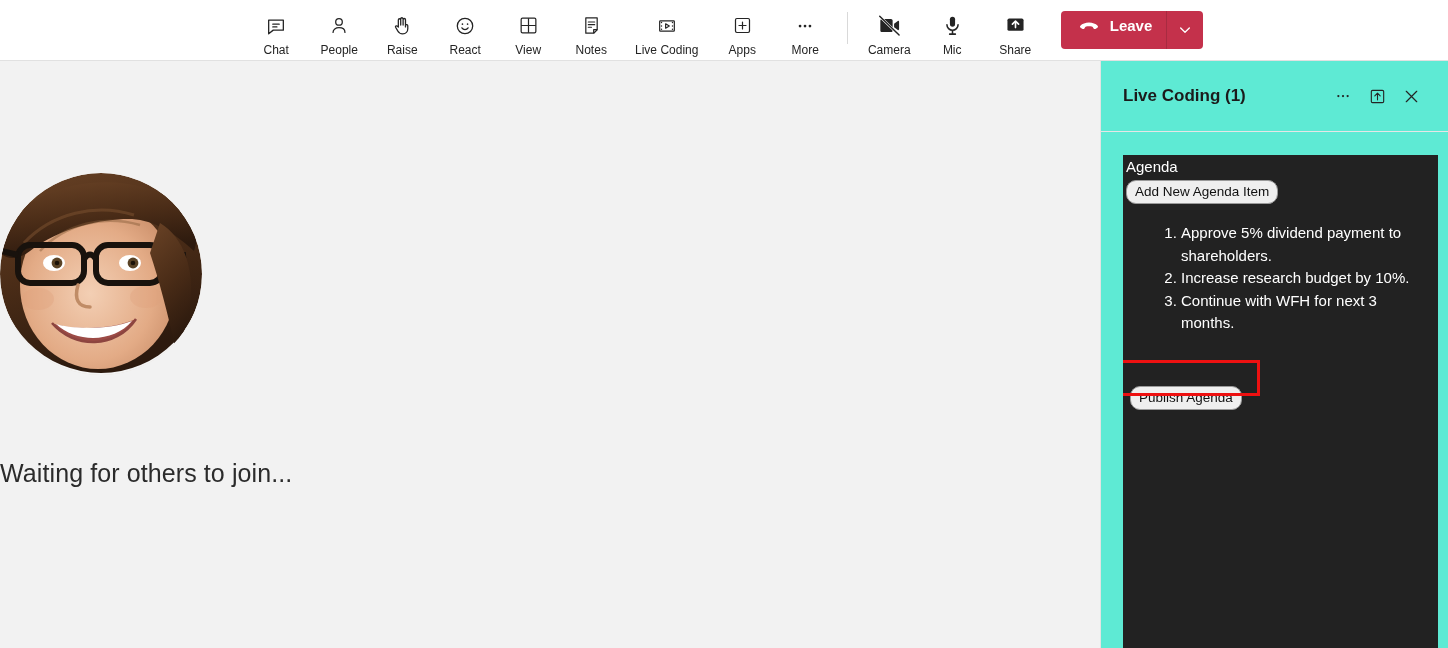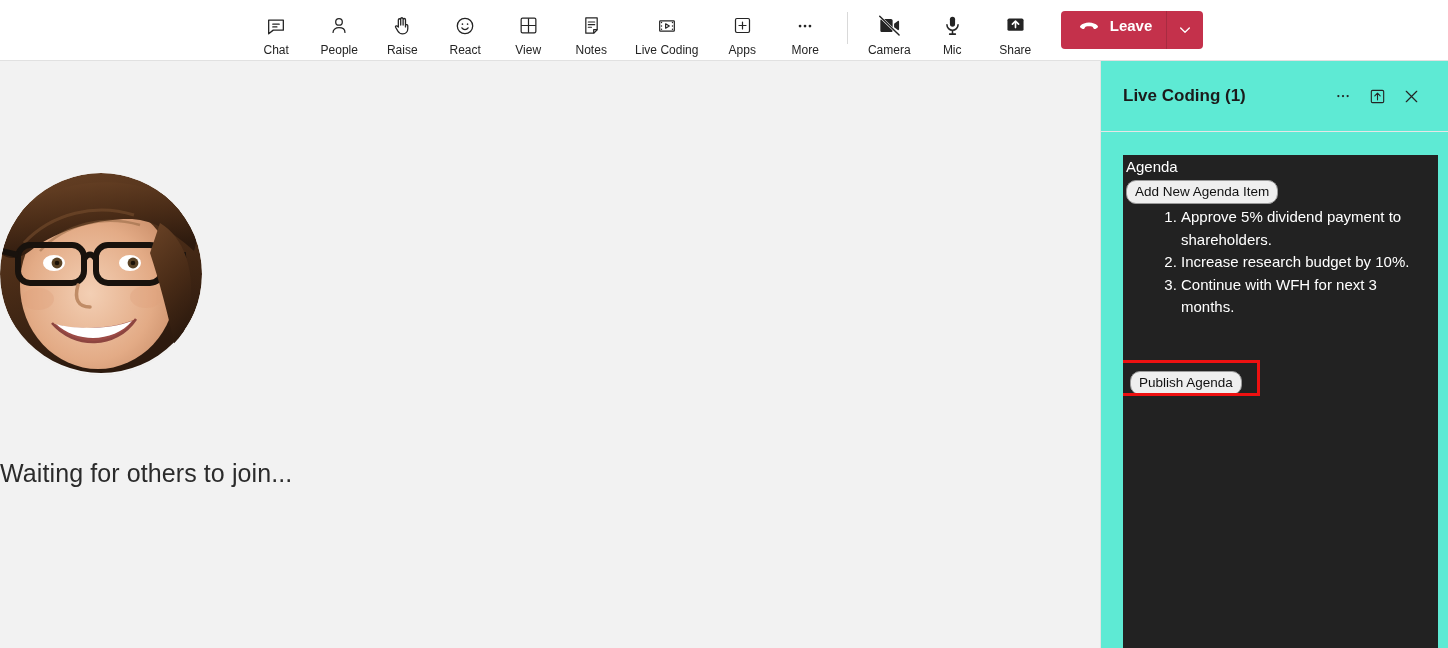--- a/index.html
+++ b/index.html
@@ -127,32 +127,32 @@
     background: #efefef; color: #111111;
     border: 1px solid #9a9a9a;
     border-radius: 10px;
     font-size: 13.5px; line-height: 16px;
     padding: 3px 8px;
     margin: 2px 0 0 3px;
     cursor: pointer;
     font-family: "Liberation Sans", sans-serif;
   }
   .agenda-list {
-    margin: 2px 22px 0 58px;
+    margin: 18px 22px 0 58px;
     padding: 0;
     list-style-position: outside;
   }
   .agenda-list li {
     font-size: 15px; line-height: 22.5px;
     color: #ffffff;
     margin-bottom: 0px;
   }
   .publish-wrap {
     position: absolute; left: 0px; top: 209px;
-    padding: 7px 10px 7px 7px;
+    padding: 22px 10px 7px 7px;
   }
   .publish-highlight {
     position: absolute; left: -3px; top: 205px;
     width: 140px; height: 36px;
     border: 3px solid #ee1111;
     box-sizing: border-box;
     pointer-events: none;
   }
 </style>
 </head>

